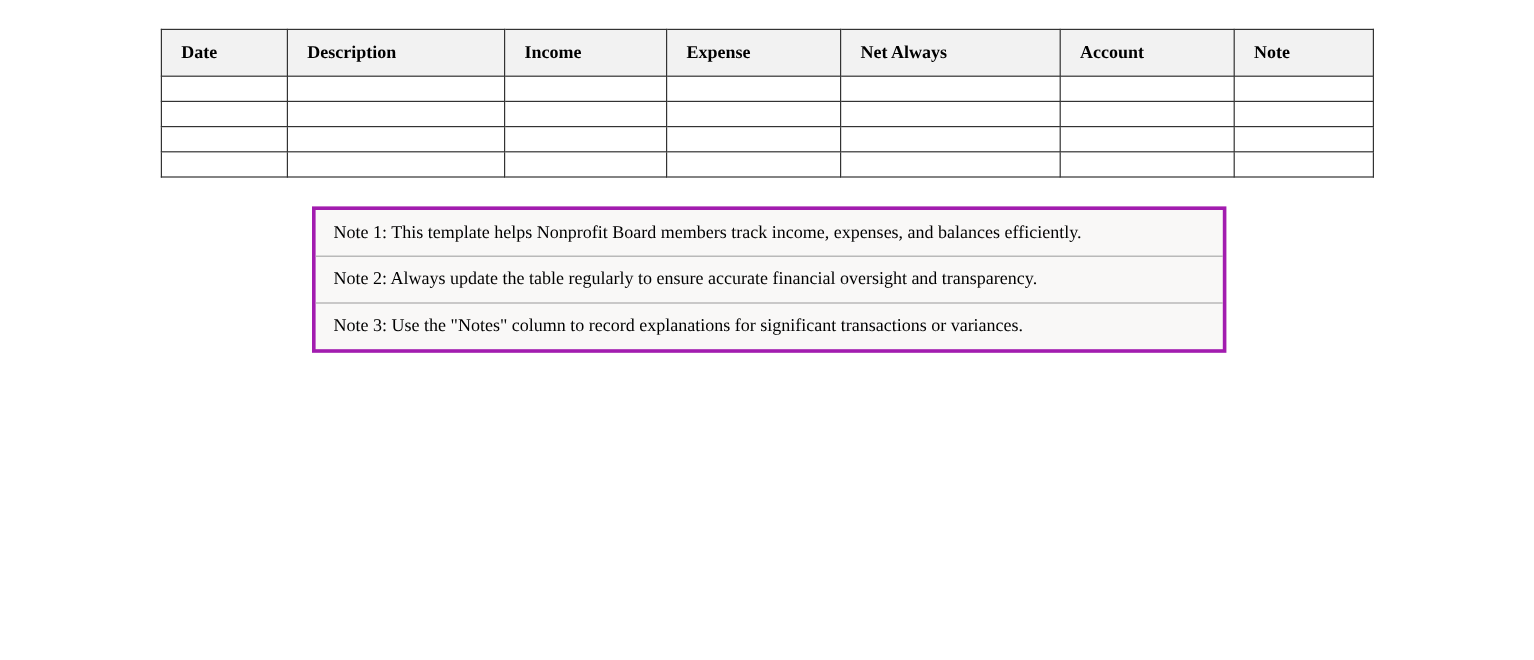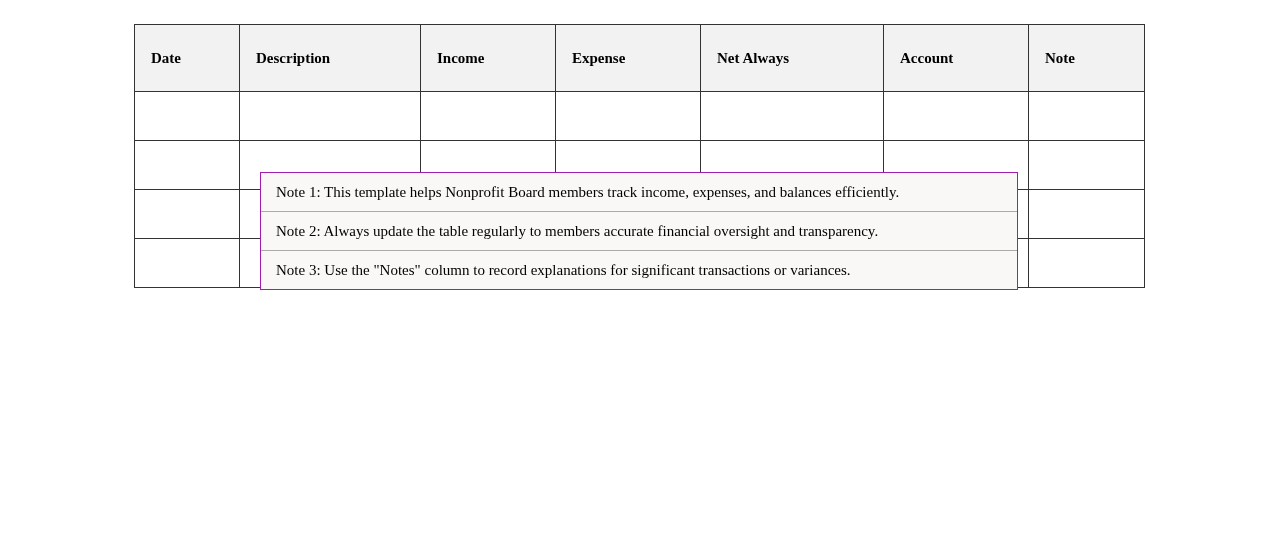--- a/index.html
+++ b/index.html
@@ -15,40 +15,40 @@
     .ledger {
       position: absolute;
       left: 134px;
       top: 24px;
       width: 1010px;
       border-collapse: collapse;
       table-layout: fixed;
     }
     .ledger th, .ledger td {
       border: 1px solid #333;
-      padding: 14px;
+      padding: 0;
     }
     .ledger th {
       background: #f2f2f2;
       font-weight: bold;
       font-size: 15px;
       text-align: left;
       padding-left: 16px;
       height: 38px;
     }
     .ledger td {
       height: 20px;
       background: #fff;
     }
     .notes {
       position: absolute;
       left: 260px;
       top: 172px;
       width: 756px;
-      border: 1px solid #a21caf;
+      border: 3px solid #a21caf;
       background: #f9f8f7;
     }
     .note {
       font-size: 15px;
       padding-left: 15px;
       height: 38px;
       line-height: 38px;
       border-top: 1px solid #aaa;
       white-space: nowrap;
     }
@@ -113,15 +113,15 @@
       <td></td>
       <td></td>
       <td></td>
       <td></td>
     </tr>
   </tbody>
 </table>
 
 <div class="notes">
   <div class="note">Note 1: This template helps Nonprofit Board members track income, expenses, and balances efficiently.</div>
-  <div class="note">Note 2: Always update the table regularly to members accurate financial oversight and transparency.</div>
+  <div class="note">Note 2: Always update the table regularly to ensure accurate financial oversight and transparency.</div>
   <div class="note">Note 3: Use the "Notes" column to record explanations for significant transactions or variances.</div>
 </div>
 
 </body></html>

